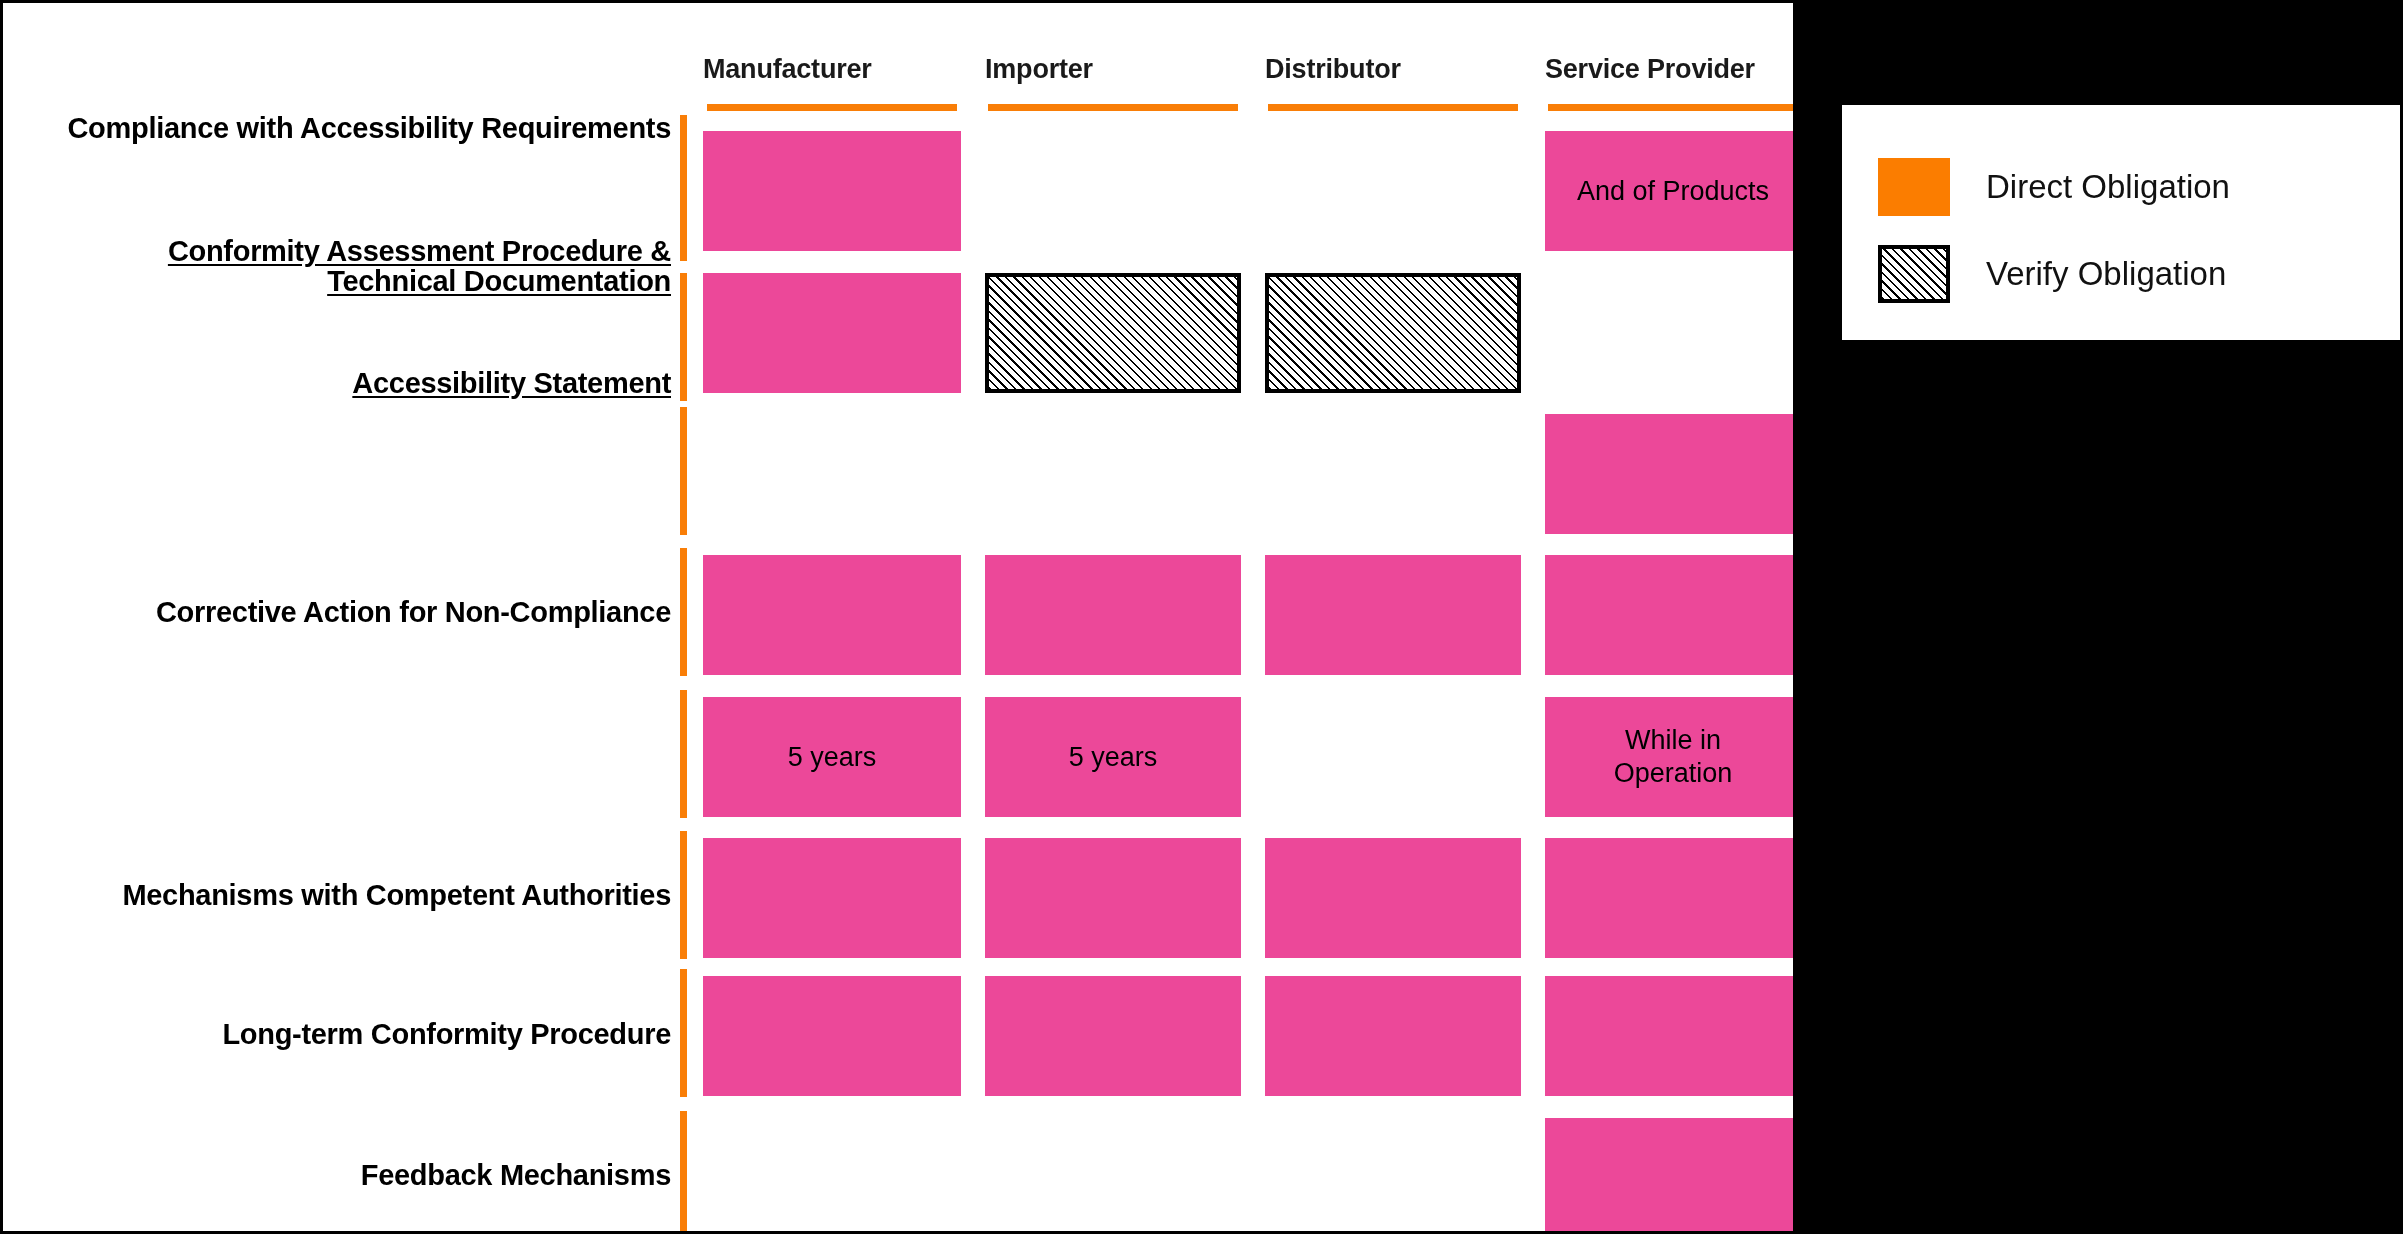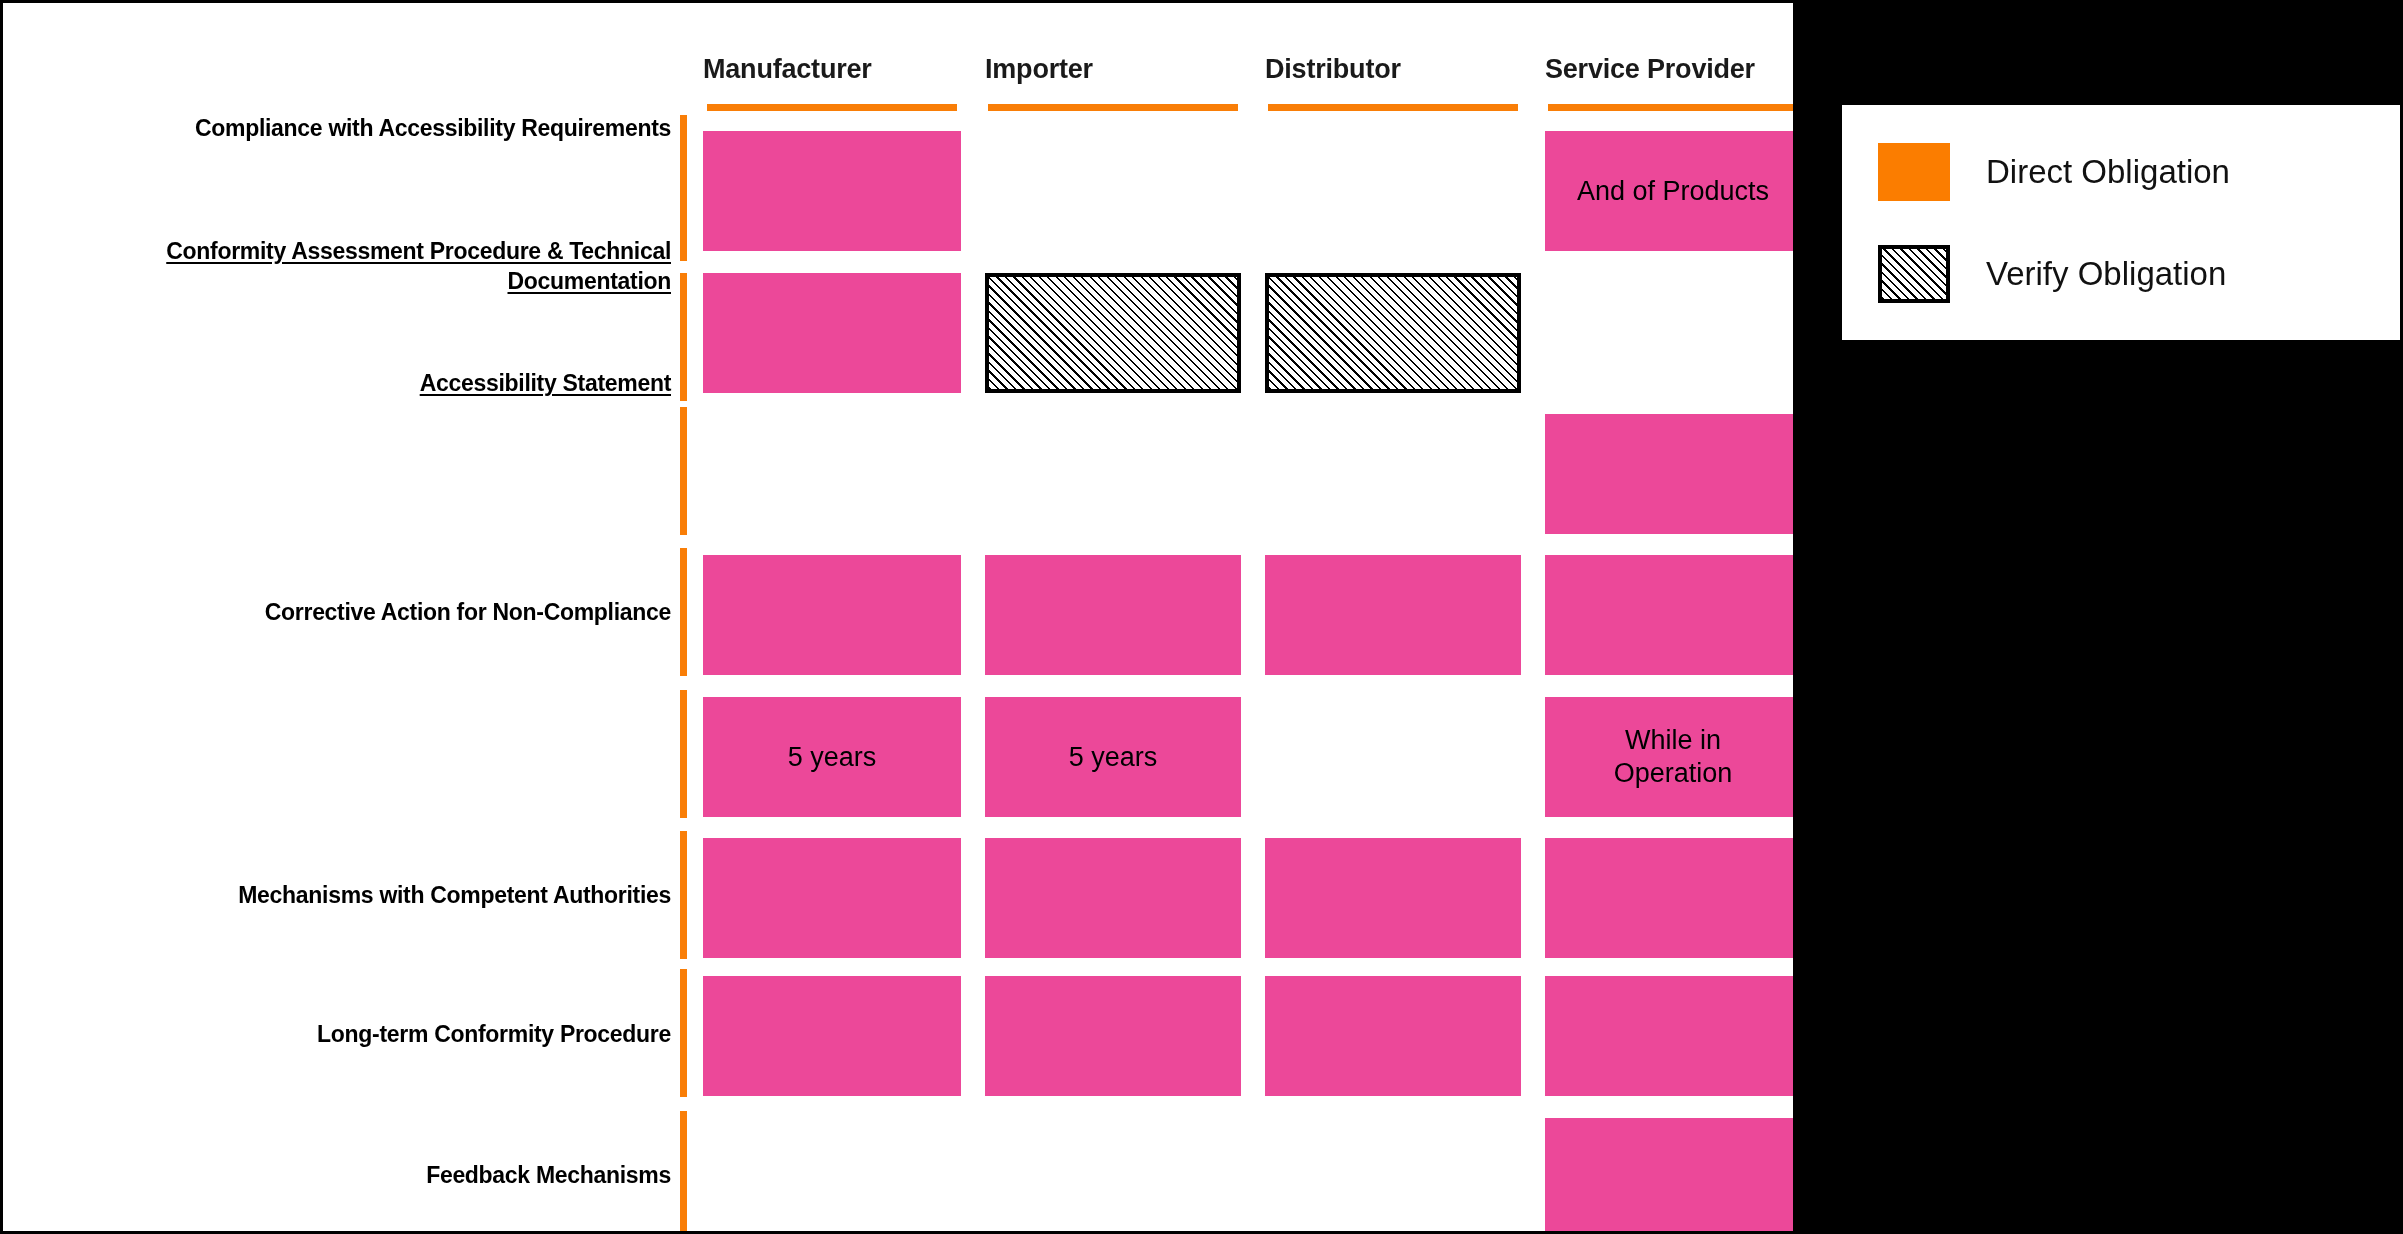--- a/index.html
+++ b/index.html
@@ -52,21 +52,21 @@
   }
 
   
   .row-label {
     position: absolute;
     left: 40px;
     width: 628px;
     text-align: right;
     font-family: "Liberation Sans", sans-serif;
     font-weight: bold;
-    font-size: 23px;
+    font-size: 29px;
     line-height: 30px;
     color: #000000;
     letter-spacing: -0.3px;
   }
   .row-label.link {
     text-decoration: underline;
     text-underline-offset: 3px;
   }
 
   
@@ -213,21 +213,21 @@
   <div class="cell direct" style="left:700px;top:973px;width:258px;height:120px;"></div>
   <div class="cell direct" style="left:982px;top:973px;width:256px;height:120px;"></div>
   <div class="cell direct" style="left:1262px;top:973px;width:256px;height:120px;"></div>
   <div class="cell direct" style="left:1542px;top:973px;width:256px;height:120px;"></div>
 
   <div class="cell direct" style="left:1542px;top:1115px;width:256px;height:120px;"></div>
 
 </div>
 
 <div id="legend">
-  <div class="legend-row" style="top:38px;">
+  <div class="legend-row" style="top:53px;">
     <span class="legend-swatch direct"></span>
     <span class="legend-text">Direct Obligation</span>
   </div>
   <div class="legend-row" style="top:140px;">
     <span class="legend-swatch verify"></span>
     <span class="legend-text">Verify Obligation</span>
   </div>
 </div>
 
 </body></html>

